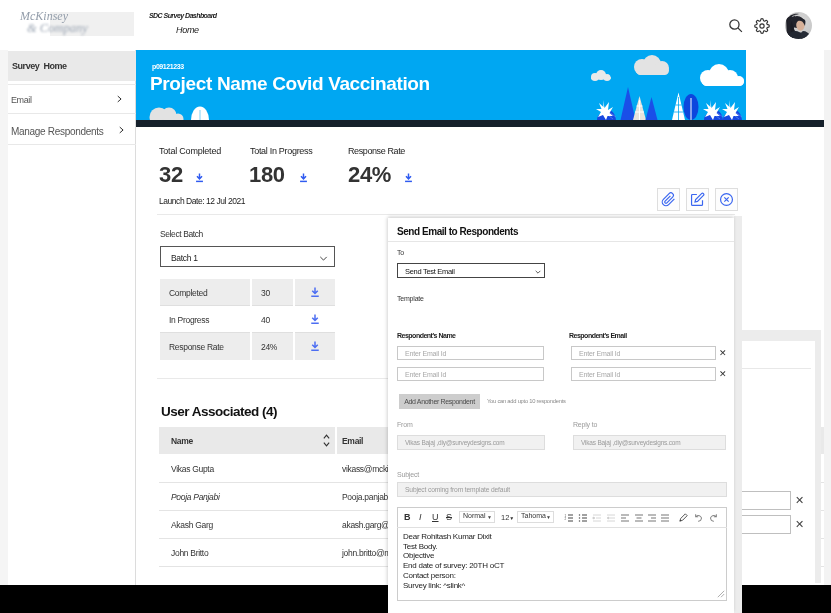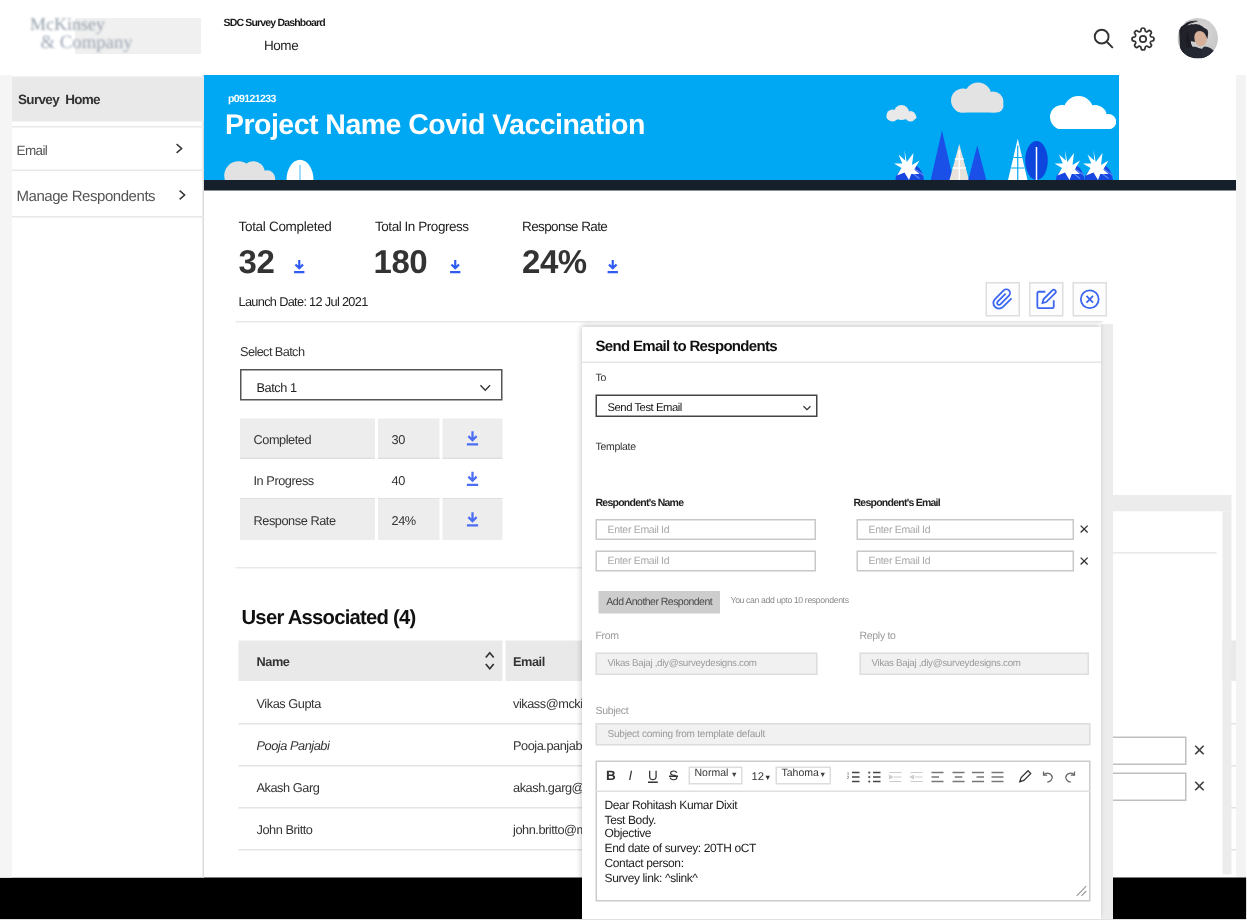--- a/index.html
+++ b/index.html
@@ -5,21 +5,21 @@
 * { margin:0; padding:0; box-sizing:border-box; }
 html,body { width:831px; height:613px; overflow:hidden; background:#fff; }
 body { font-family:"Liberation Sans", sans-serif; }
 #page { position:relative; width:831px; height:613px; overflow:hidden; background:#fff; }
 .abs { position:absolute; }
 </style>
 </head>
 <body>
 <div id="page">
 
-  <div class="abs" style="left:0;top:0;width:831px;height:50px;background:#fff;z-index:20;">
+  <div class="abs" style="left:0;top:0;width:831px;height:50px;background:#fff;z-index:20;font-style:italic;">
     <div class="abs" style="left:50px;top:12px;width:84px;height:24px;background:#f0f0f0;"></div>
     <div class="abs" style="left:20px;top:9px;font-family:'Liberation Serif',serif;color:#939daa;filter:blur(0.7px);font-size:12px;">McKinsey</div>
     <div class="abs" style="left:27px;top:21px;font-family:'Liberation Serif',serif;color:#9ca6b4;filter:blur(0.8px);font-size:12.5px;">&amp; Company</div>
     <div class="abs" style="left:149px;top:12px;font-size:7px;letter-spacing:-0.55px;font-weight:bold;color:#1a1a1a;">SDC Survey Dashboard</div>
     <div class="abs" style="left:149px;top:25px;font-size:9px;letter-spacing:-0.3px;color:#222;padding-left:27px;">Home</div>
 
     <svg class="abs" style="left:727px;top:17px;" width="17" height="17" viewBox="0 0 24 24" fill="none" stroke="#333" stroke-width="1.8">
         <circle cx="10.5" cy="10.5" r="6.5"></circle>
         <line x1="15.3" y1="15.3" x2="21" y2="21"></line>
       </svg>

